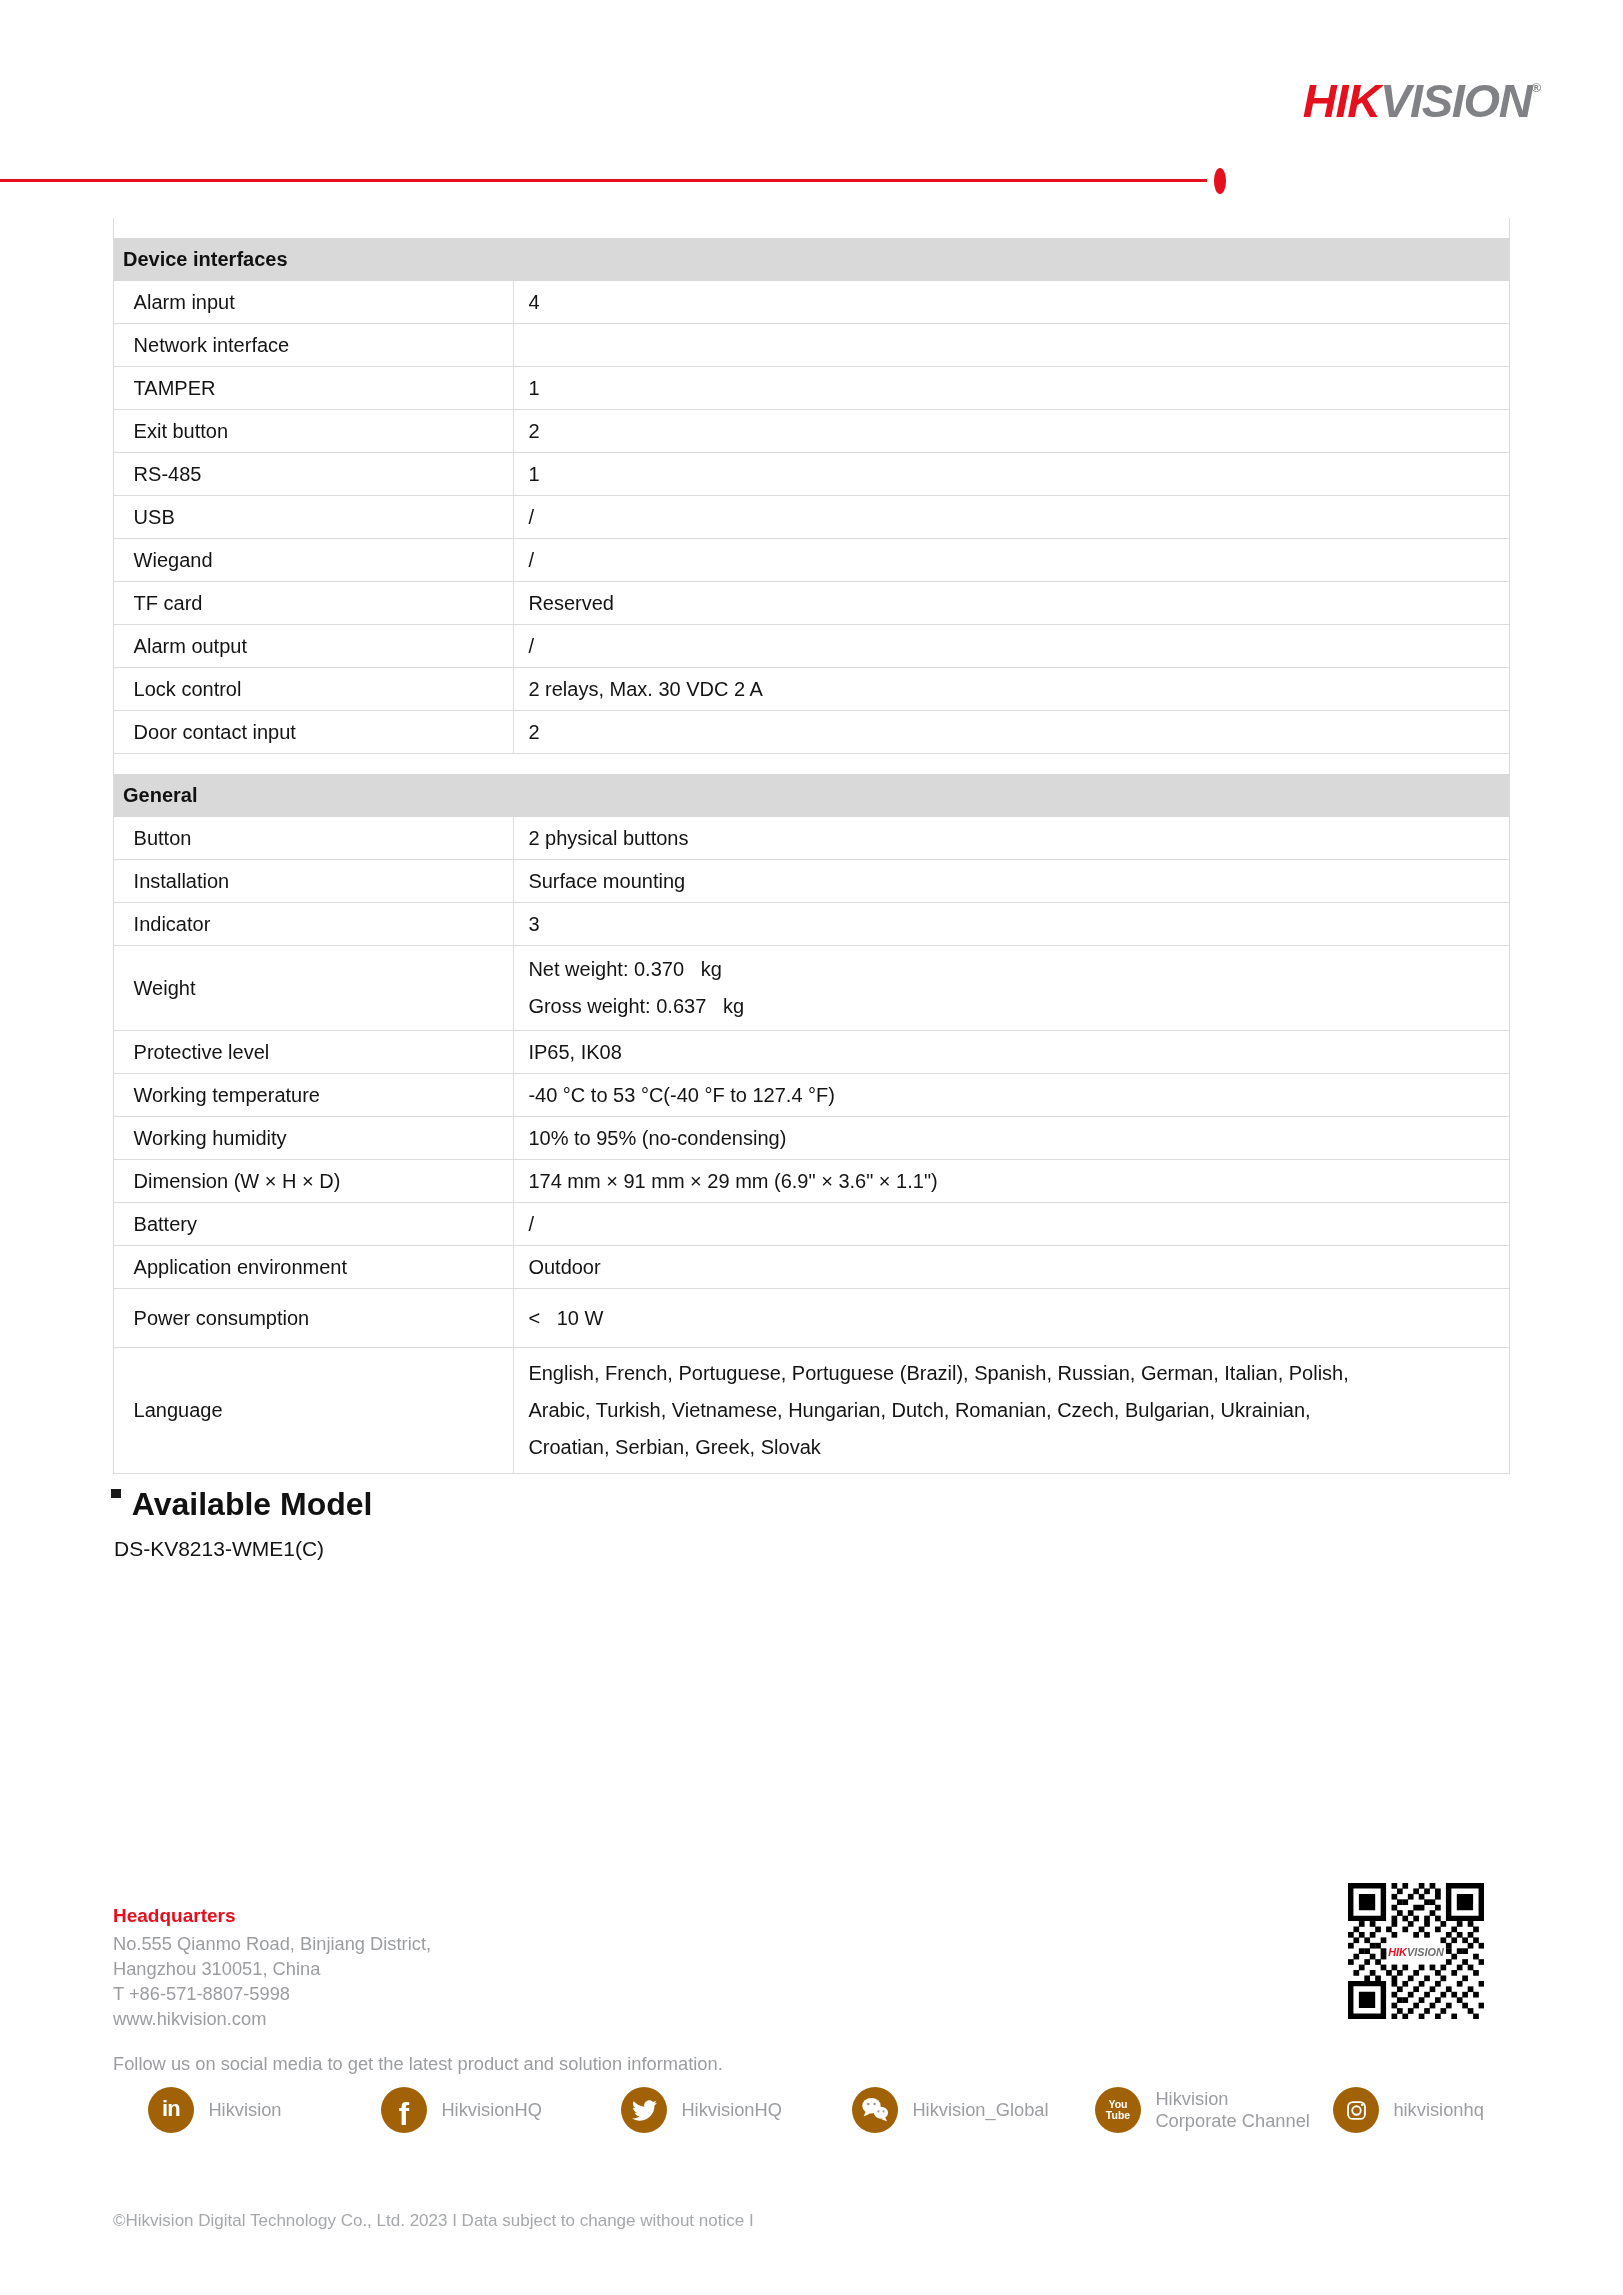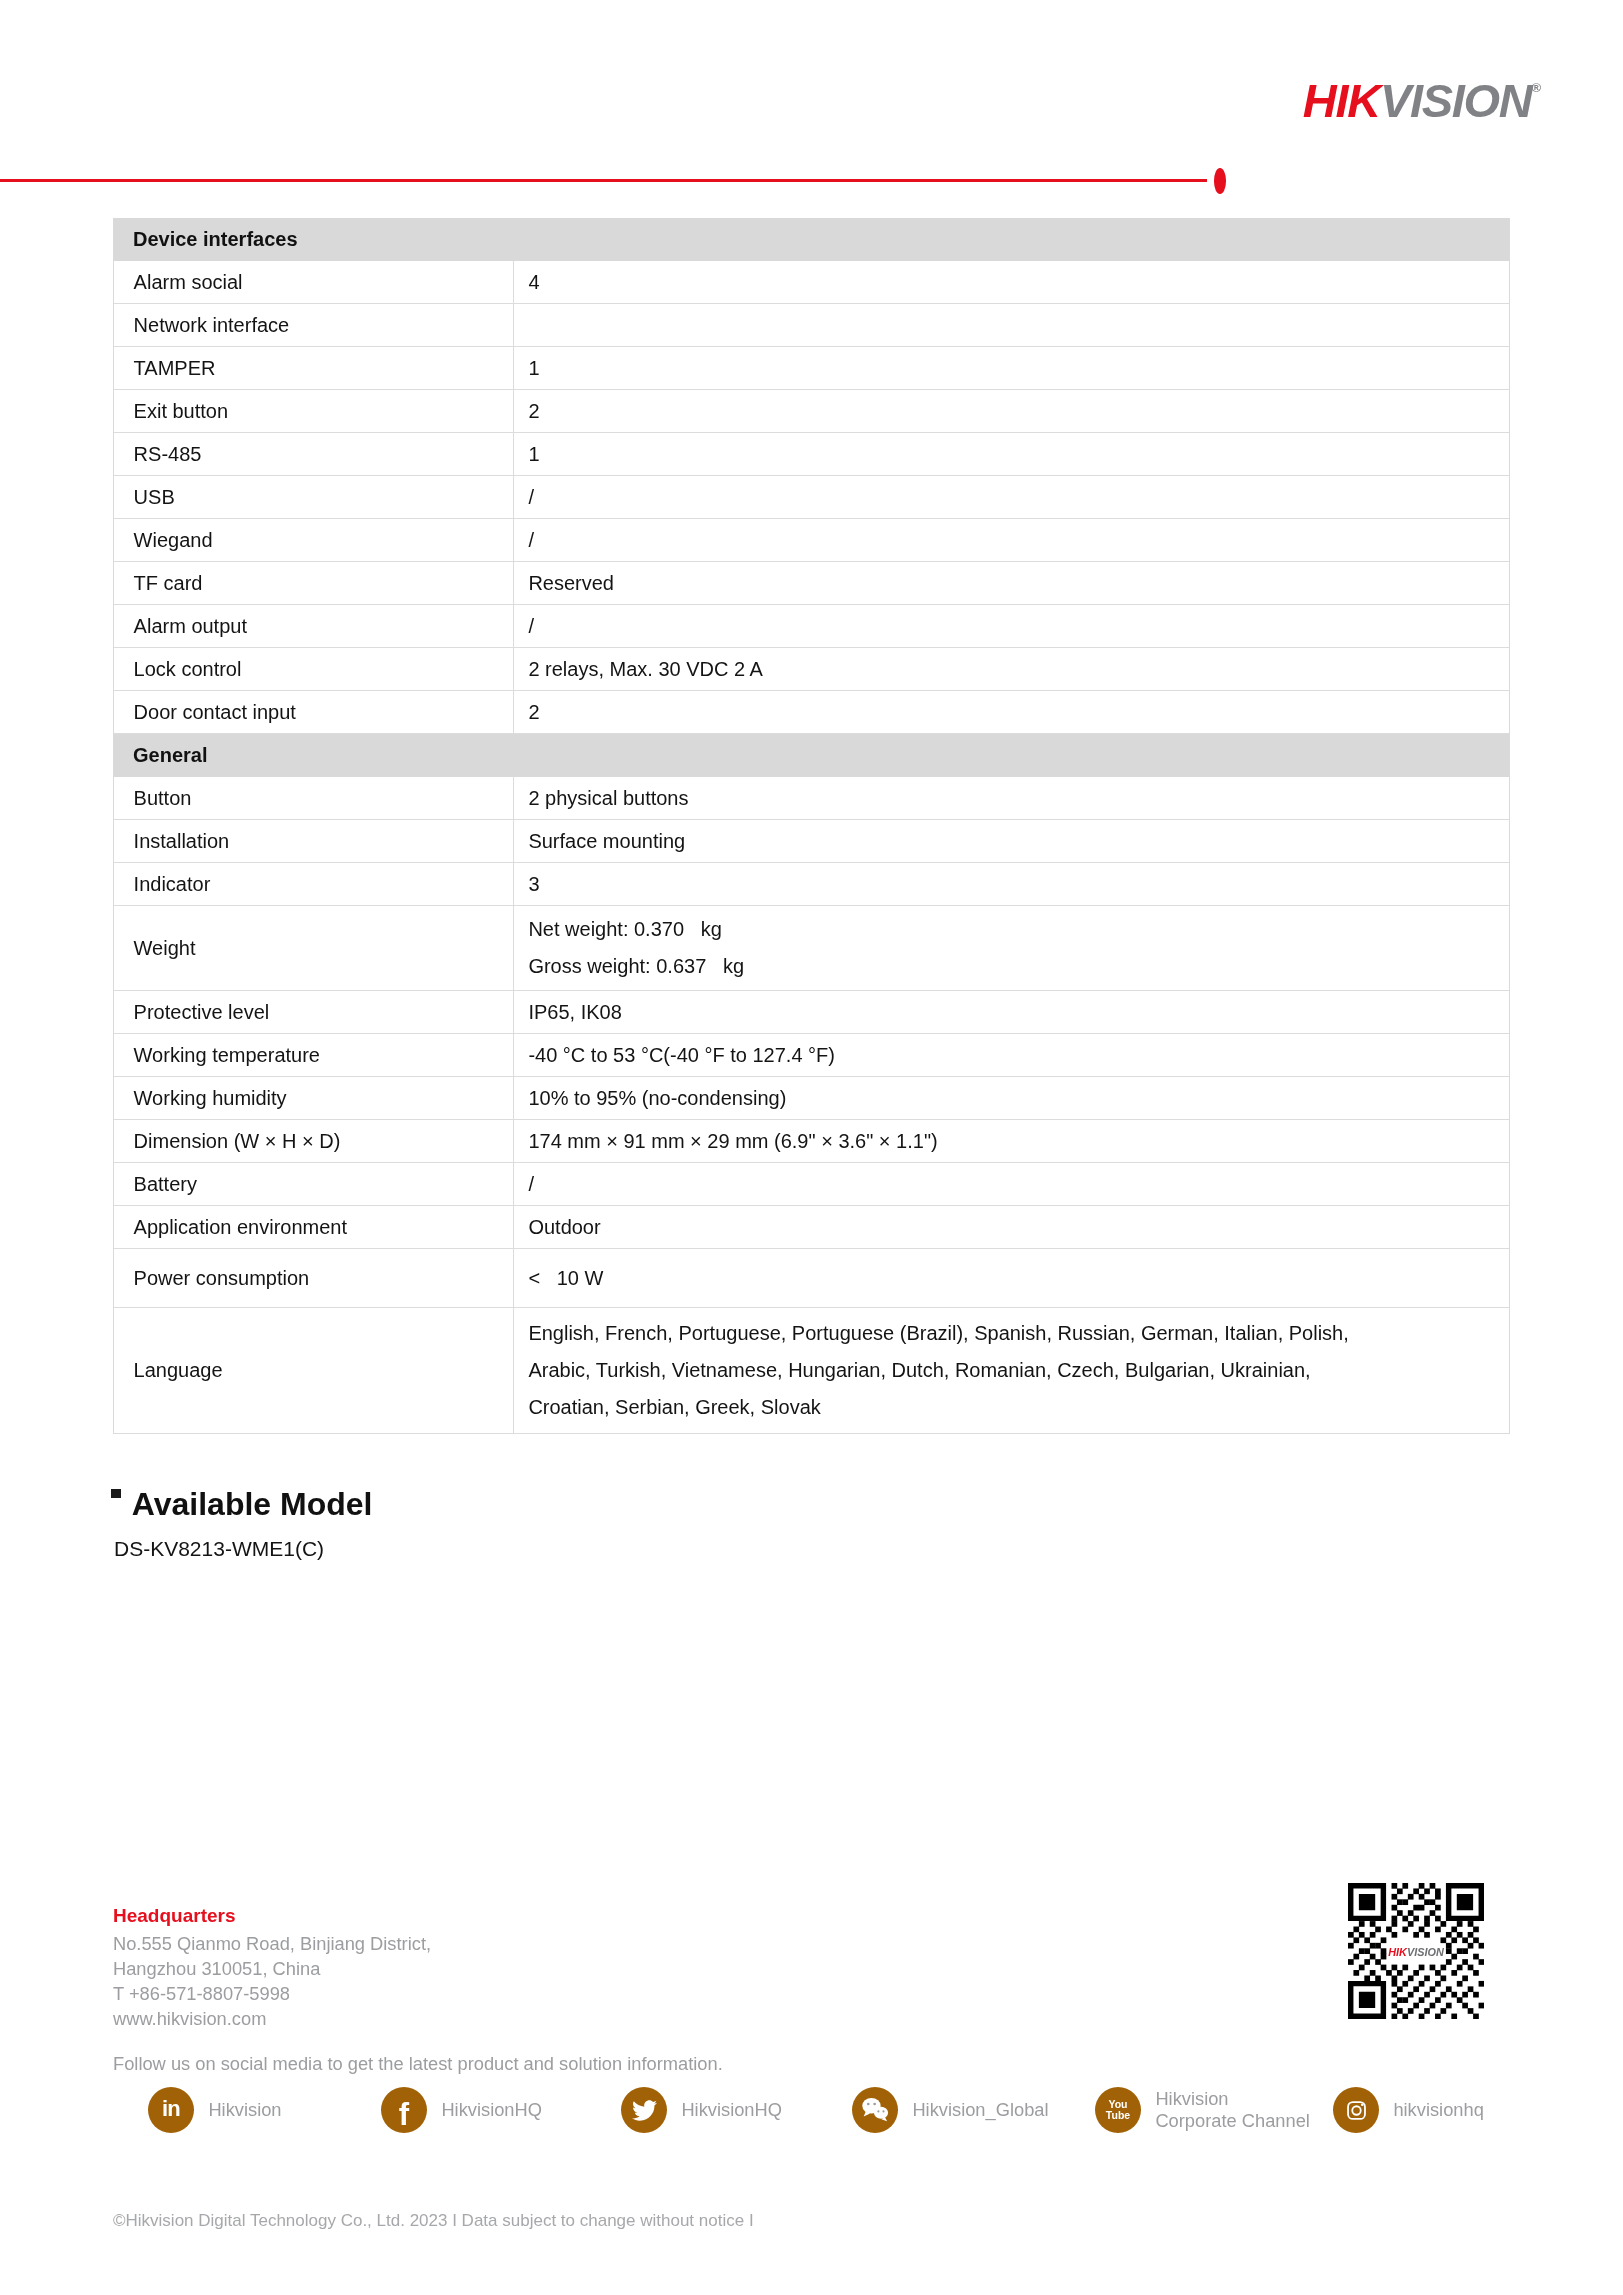--- a/index.html
+++ b/index.html
@@ -14,21 +14,21 @@
   .logo .reg{font-size:13px;color:#808285;vertical-align:25px;font-style:normal;letter-spacing:0;}
 
   .red-line{position:absolute;left:0;top:179px;width:1207px;height:3.3px;background:#e60f1e;}
   .red-dot{position:absolute;left:1214px;top:168px;width:11.8px;height:25.5px;border-radius:50%;background:#e60f1e;}
 
   
   .spec-table{position:absolute;left:113px;top:218px;width:1397px;
               border-left:1.3px solid #dadada;border-right:1.3px solid #dadada;
               box-sizing:border-box;font-size:20px;}
   .sec-header{height:43px;background:#d9d9d9;display:flex;align-items:center;
-              padding-left:19px;font-weight:bold;color:#111;box-sizing:border-box;}
+              padding-left:9px;font-weight:bold;color:#111;box-sizing:border-box;margin-top:20px;}
   .t-row{display:flex;height:43px;border-bottom:1.3px solid #dcdcdc;box-sizing:border-box;background:#fff;}
   .t-label{width:400px;box-sizing:border-box;padding-left:19.6px;display:flex;align-items:center;
            border-right:1.3px solid #dcdcdc;color:#141414;}
   .t-value{flex:1;box-sizing:border-box;padding-left:14.4px;display:flex;align-items:center;
            white-space:pre-line;color:#141414;line-height:37px;}
   .row-2h{height:85px;}
   .row-p{height:59px;}
   .row-3h{height:126px;}
   .row-3h .t-value{max-width:880px;}
 
@@ -63,21 +63,21 @@
   <div class="logo">
     <span class="hik">HIK</span><span class="vision">VISION</span><span class="reg">®</span>
   </div>
   <div class="red-line"></div>
   <div class="red-dot"></div>
 
   <div class="spec-table">
     <div class="sec-header">Device interfaces</div>
 
     <div class="t-row">
-        <div class="t-label">Alarm social</div>
+        <div class="t-label">Alarm input</div>
         <div class="t-value">4</div>
       </div>
     <div class="t-row">
         <div class="t-label">Network interface</div>
       </div>
     <div class="t-row">
         <div class="t-label">TAMPER</div>
         <div class="t-value">1</div>
       </div>
     <div class="t-row">

